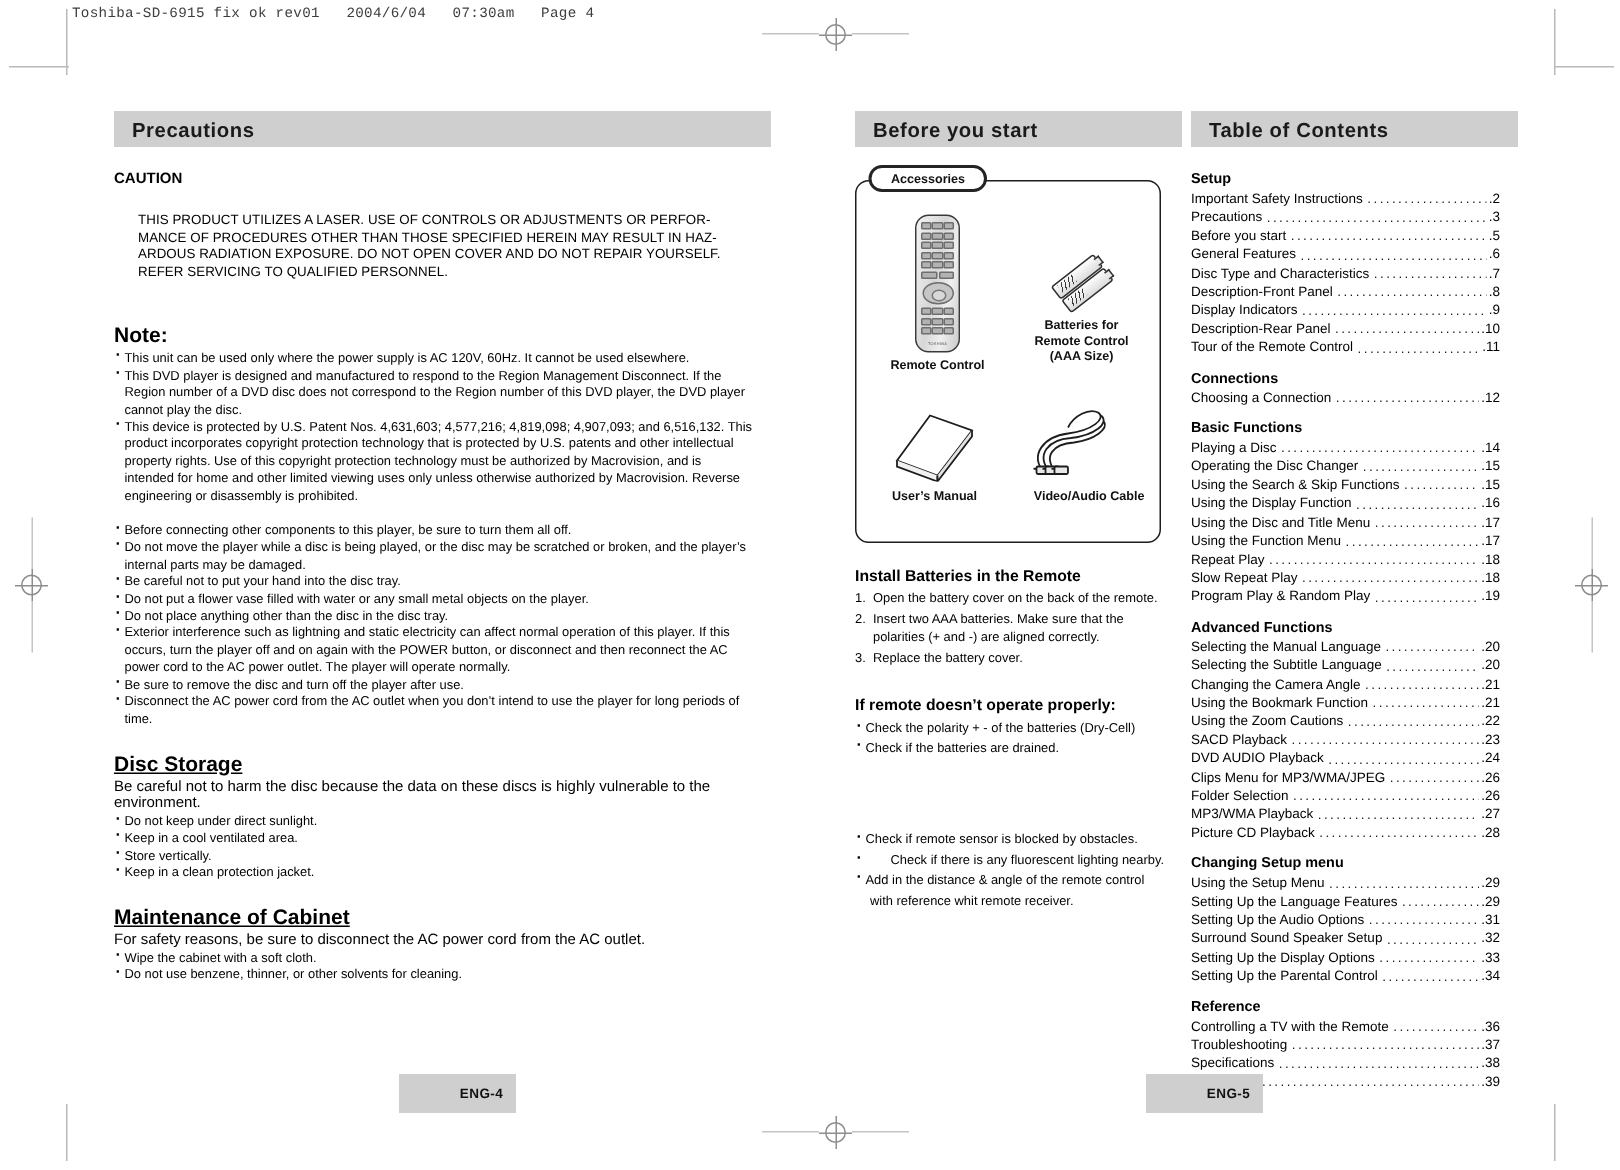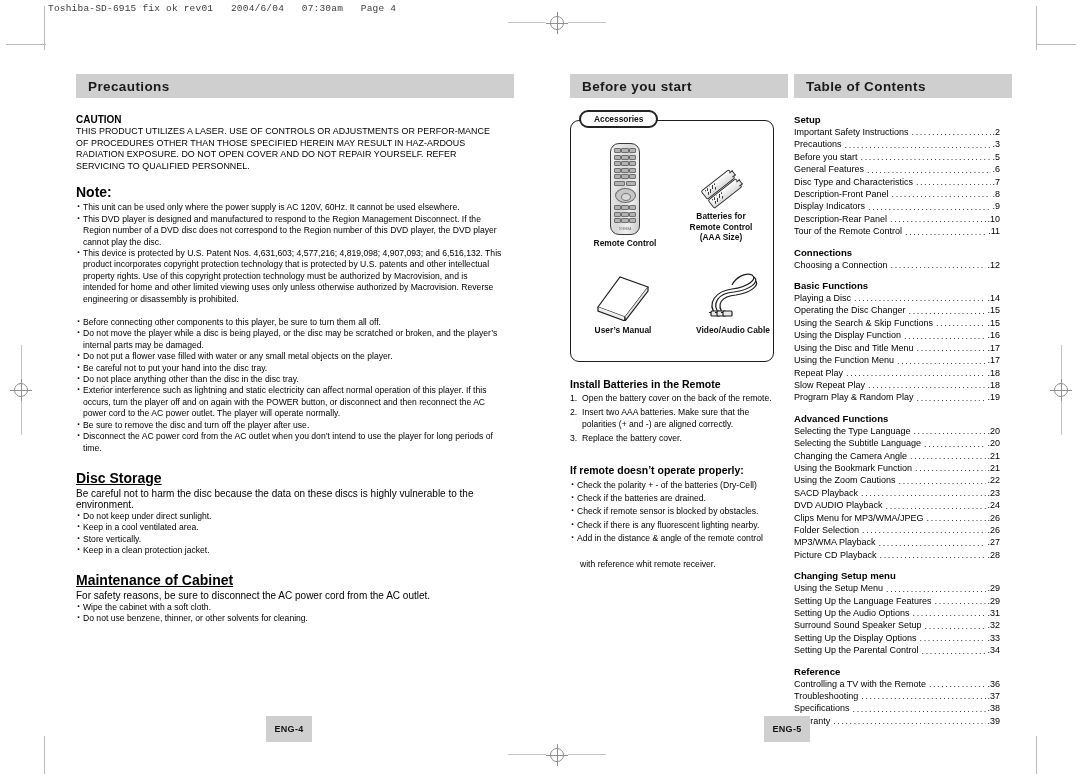--- a/index.html
+++ b/index.html
@@ -45,32 +45,32 @@
   }
   .bar.wide{width:426px;}
   .bar.narr{width:206px;}
 
   h3.sec{
     font-size:14px;font-weight:bold;margin:0 0 2px 0;
   }
   h3.sec.ul{text-decoration:underline;}
   p.body{font-size:10px;line-height:11.4px;margin:0;}
   .caution-head{font-size:10px;font-weight:bold;margin:0 0 1px 0;}
-  .caution-body{font-size:8.9px;line-height:11.6px;margin:0;letter-spacing:.05px;}
+  .caution-body{font-size:8.9px;line-height:11.6px;margin:16px;letter-spacing:.05px;}
 
   ul.bul{list-style:none;margin:0;padding:0;}
   ul.bul li{
     font-size:8.6px;line-height:11.4px;
     padding-left:7px;position:relative;
   }
   ul.bul li::before{
     content:"\00B7";position:absolute;left:1px;top:-1px;font-size:11px;font-weight:bold;
   }
   ul.bul li.cont::before{content:"";}
-  ul.bul li.cont{padding-left:10px;margin-top:12px;}
+  ul.bul li.cont{padding-left:10px;}
 
   ol.num{list-style:none;margin:0;padding:0;}
   ol.num li{font-size:8.6px;line-height:11.4px;padding-left:12px;position:relative;margin-bottom:3px;}
   ol.num li .n{position:absolute;left:0;top:0;}
   .gap-m{height:12px;}
   .gap-l{height:16px;}
 
   
   .accbox{
     position:relative;margin-top:22px;
@@ -143,21 +143,21 @@
     font-size:9px;letter-spacing:1.6px;color:#1a1a1a;height:10px;
   }
   .toc-pg{flex:0 0 auto;}
   .toc-pg::before{content:".";}
 
   
   .pgbadge{
     position:absolute;background:#cfcfcf;
     width:46px;height:26px;
     display:flex;align-items:center;justify-content:center;
-    font-size:9px;font-weight:bold;color:#111;letter-spacing:.3px;
+    font-size:9px;font-weight:bold;color:#111;letter-spacing:.3px;padding-left:32px;
   }
 </style>
 </head>
 <body>
 
 <div class="page">
 
   <div class="crop-v" style="left:44px;top:6px;height:44px;"></div>
   <div class="crop-v" style="left:44px;top:736px;height:38px;"></div>
   <div class="crop-v" style="left:1036px;top:6px;height:44px;"></div>
@@ -218,22 +218,22 @@
         <li>This device is protected by U.S. Patent Nos. 4,631,603; 4,577,216; 4,819,098; 4,907,093; and 6,516,132. This product incorporates copyright protection technology that is protected by U.S. patents and other intellectual property rights. Use of this copyright protection technology must be authorized by Macrovision, and is intended for home and other limited viewing uses only unless otherwise authorized by Macrovision. Reverse engineering or disassembly is prohibited.</li>
       </ul>
     </div>
 
     <div class="gap-m"></div>
 
     <div>
       <ul class="bul">
         <li>Before connecting other components to this player, be sure to turn them all off.</li>
         <li>Do not move the player while a disc is being played, or the disc may be scratched or broken, and the player’s internal parts may be damaged.</li>
+        <li>Be careful not to put your hand into the disc tray.</li>
         <li>Do not put a flower vase filled with water or any small metal objects on the player.</li>
-        <li>Be careful not to put your hand into the disc tray.</li>
         <li>Do not place anything other than the disc in the disc tray.</li>
         <li>Exterior interference such as lightning and static electricity can affect normal operation of this player. If this occurs, turn the player off and on again with the POWER button, or disconnect and then reconnect the AC power cord to the AC power outlet. The player will operate normally.</li>
         <li>Be sure to remove the disc and turn off the player after use.</li>
         <li>Disconnect the AC power cord from the AC outlet when you don’t intend to use the player for long periods of time.</li>
       </ul>
     </div>
 
     <div class="gap-l"></div>
 
     <div>
@@ -343,21 +343,21 @@
           <div class="manual">
             <svg width="58" height="50" viewBox="0 0 58 50">
               <polygon points="4,36 26,6 54,16 31,46" fill="#ffffff" stroke="#1d1d1d" stroke-width="1.2"></polygon>
               <polyline points="4,36 4,40 31,50 31,46" fill="#f0f0f0" stroke="#1d1d1d" stroke-width="1.2"></polyline>
               <polyline points="31,46 31,50 54,20 54,16" fill="#e3e3e3" stroke="#1d1d1d" stroke-width="1.2"></polyline>
             </svg>
           </div>
           <div class="acc-label">User’s Manual</div>
         </div>
 
-        <div class="acc-cell" style="left:112px;top:150px;width:100px;">
+        <div class="acc-cell" style="left:92px;top:150px;width:100px;text-align:right;">
           <div class="cable">
             <svg width="62" height="50" viewBox="0 0 62 50">
               <g fill="none" stroke="#1d1d1d" stroke-width="1.2">
                 <path d="M14,44 C4,32 14,20 30,18 C46,16 56,8 50,4 C44,1 34,6 30,14"></path>
                 <path d="M18,44 C8,32 17,22 32,21 C48,19 58,11 52,6"></path>
                 <path d="M22,44 C13,33 20,25 34,24 C48,22 57,15 54,10"></path>
                 <rect x="9" y="40" width="9" height="5" rx="1" fill="#e8e8e8"></rect>
                 <rect x="15" y="40" width="9" height="5" rx="1" fill="#e8e8e8"></rect>
                 <rect x="21" y="40" width="9" height="5" rx="1" fill="#e8e8e8"></rect>
                 <path d="M7,41.5 L9,41.5 M13,41.5 L15,41.5 M19,41.5 L21,41.5"></path>
@@ -390,22 +390,22 @@
       </ol>
     </div>
 
     <div class="gap-l"></div>
 
     <div>
       <h3 class="sec" style="font-size:10.5px;margin-bottom:3px;">If remote doesn’t operate properly:</h3>
       <ul class="bul" style="line-height:13.4px;">
         <li style="line-height:13.4px;">Check the polarity + - of the batteries (Dry-Cell)</li>
         <li style="line-height:13.4px;">Check if the batteries are drained.</li>
-        <li style="line-height:13.4px;">Check if remote sensor is blocked by obstacles.</li>
-        <li style="line-height:13.4px;">Check if there is any fluorescent lighting nearby.</li>
+        <li style="line-height:13.4px;margin-top:48px;">Check if remote sensor is blocked by obstacles.</li>
+        <li style="line-height:13.4px;text-align:right;">Check if there is any fluorescent lighting nearby.</li>
         <li style="line-height:13.4px;">Add in the distance &amp; angle of the remote control</li>
         <li class="cont" style="line-height:13.4px;">with reference whit remote receiver.</li>
       </ul>
     </div>
   </div>
 
   <div class="col col-right">
     <div class="bar narr">
       <span>Table of Contents</span>
     </div>
@@ -511,21 +511,21 @@
           </div>
           <div class="toc-row">
             <span class="toc-title">Program Play &amp; Random Play</span>
             <span class="toc-dots">...........................................................</span>
             <span class="toc-pg">19</span>
           </div>
         </div>
         <div class="toc-group">
           <div class="toc-head">Advanced Functions</div>
           <div class="toc-row">
-            <span class="toc-title">Selecting the Type Language</span>
+            <span class="toc-title">Selecting the Manual Language</span>
             <span class="toc-dots">...........................................................</span>
             <span class="toc-pg">20</span>
           </div>
           <div class="toc-row">
             <span class="toc-title">Selecting the Subtitle Language</span>
             <span class="toc-dots">...........................................................</span>
             <span class="toc-pg">20</span>
           </div>
           <div class="toc-row">
             <span class="toc-title">Changing the Camera Angle</span>

